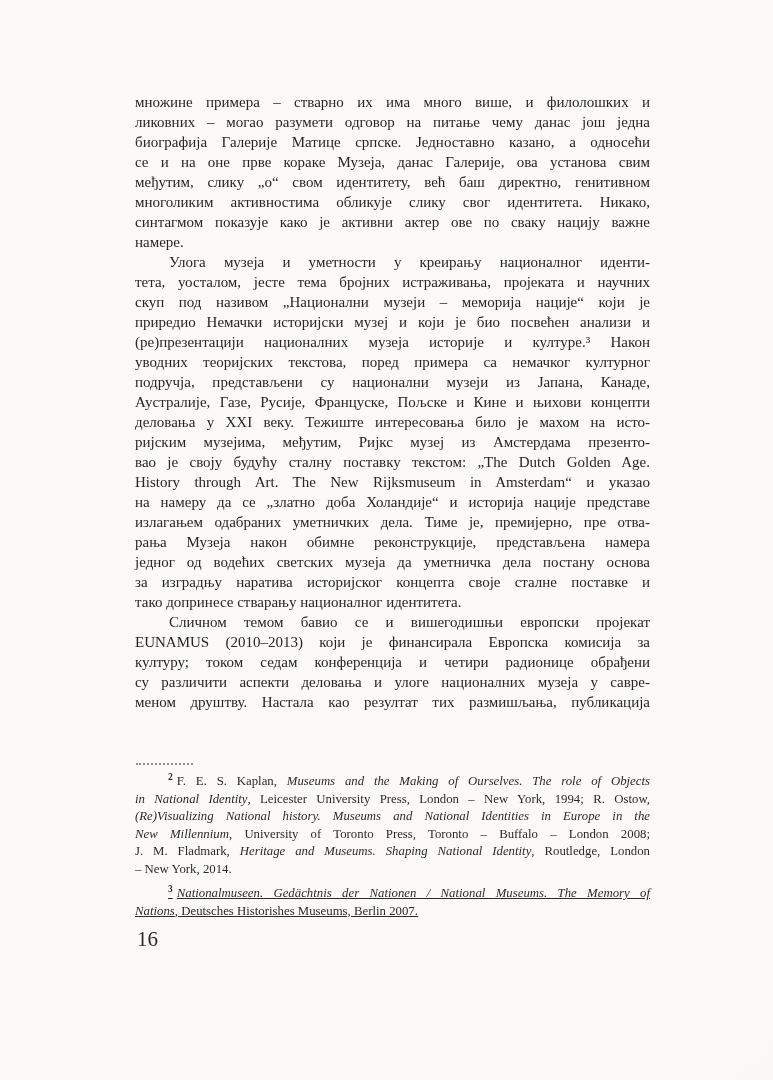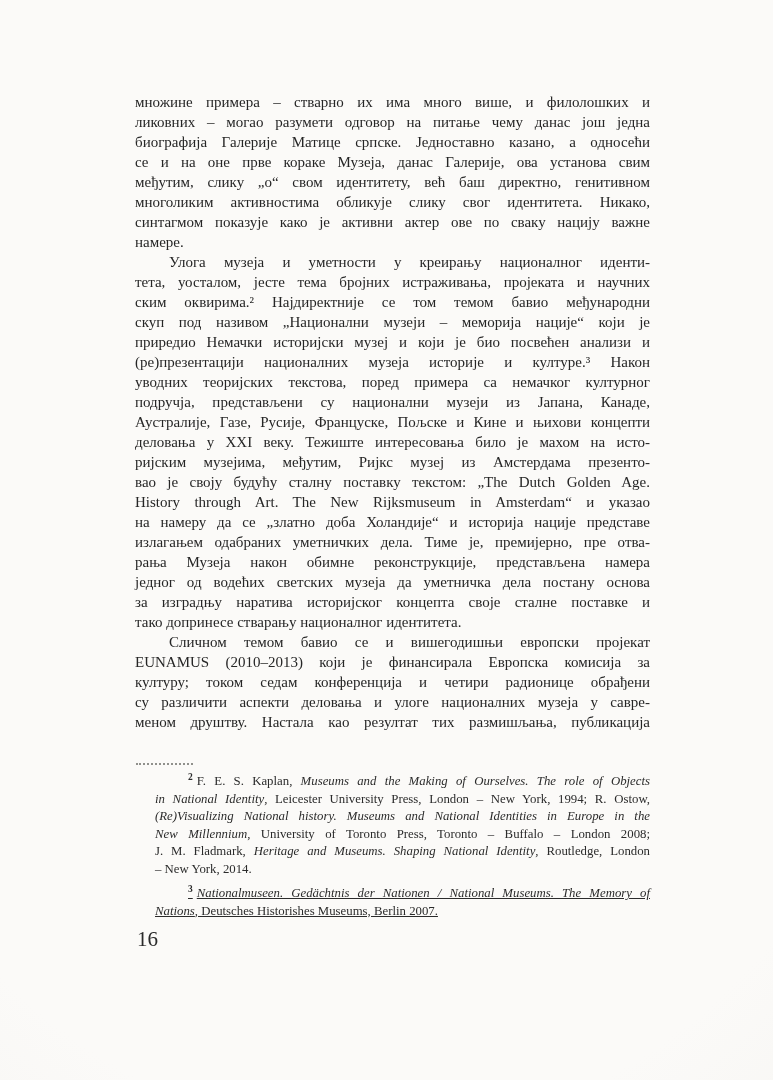--- a/index.html
+++ b/index.html
@@ -27,21 +27,21 @@
   .footnote-sep {
     position:absolute; left:136px; top:763px; width:57px; height:0;
     border-top:2px dotted #90908c;
   }
   .footnotes {
     position:absolute; left:135px; top:773px; width:515px;
     color:#2b2b2b; font-size:12.8px;
   }
   .fline {
     height:17.5px; line-height:17.5px;
-    text-align:justify; text-align-last:justify;margin-left:20px;
+    text-align:justify; text-align-last:justify;
   }
   .fline.lastline { text-align-last:left; }
   .fline.indent  { text-indent:33px; }
   .footnote + .footnote { margin-top:7px;text-decoration:underline; }
   .it { font-style:italic; }
   .fmark {
     font-size:9.5px; font-weight:bold;
     vertical-align:super; line-height:0; margin-right:4px;
   }
   .page-number {
@@ -63,21 +63,20 @@
       <div class="line">се и на оне прве кораке Музеја, данас Галерије, ова установа свим</div>
       <div class="line">међутим, слику „о“ свом идентитету, већ баш директно, генитивном</div>
       <div class="line">многоликим активностима обликује слику свог идентитета. Никако,</div>
       <div class="line">синтагмом показује како је активни актер ове по сваку нацију важне</div>
       <div class="line lastline">намере.</div>
     </section>
 
     <section>
       <div class="line indent">Улога музеја и уметности у креирању националног иденти-</div>
       <div class="line">тета, уосталом, јесте тема бројних истраживања, пројеката и научних</div>
-      <div class="line">ским оквирима.² Најдиректније се том темом бавио међународни</div>
       <div class="line">скуп под називом „Национални музеји – меморија нације“ који је</div>
       <div class="line">приредио Немачки историјски музеј и који је био посвећен анализи и</div>
       <div class="line">(ре)презентацији националних музеја историје и културе.³ Након</div>
       <div class="line">уводних теоријских текстова, поред примера са немачког културног</div>
       <div class="line">подручја, представљени су национални музеји из Јапана, Канаде,</div>
       <div class="line">Аустралије, Газе, Русије, Француске, Пољске и Кине и њихови концепти</div>
       <div class="line">деловања у XXI веку. Тежиште интересовања било је махом на исто-</div>
       <div class="line">ријским музејима, међутим, Ријкс музеј из Амстердама презенто-</div>
       <div class="line">вао је своју будућу сталну поставку текстом: „The Dutch Golden Age.</div>
       <div class="line">History through Art. The New Rijksmuseum in Amsterdam“ и указао</div>

